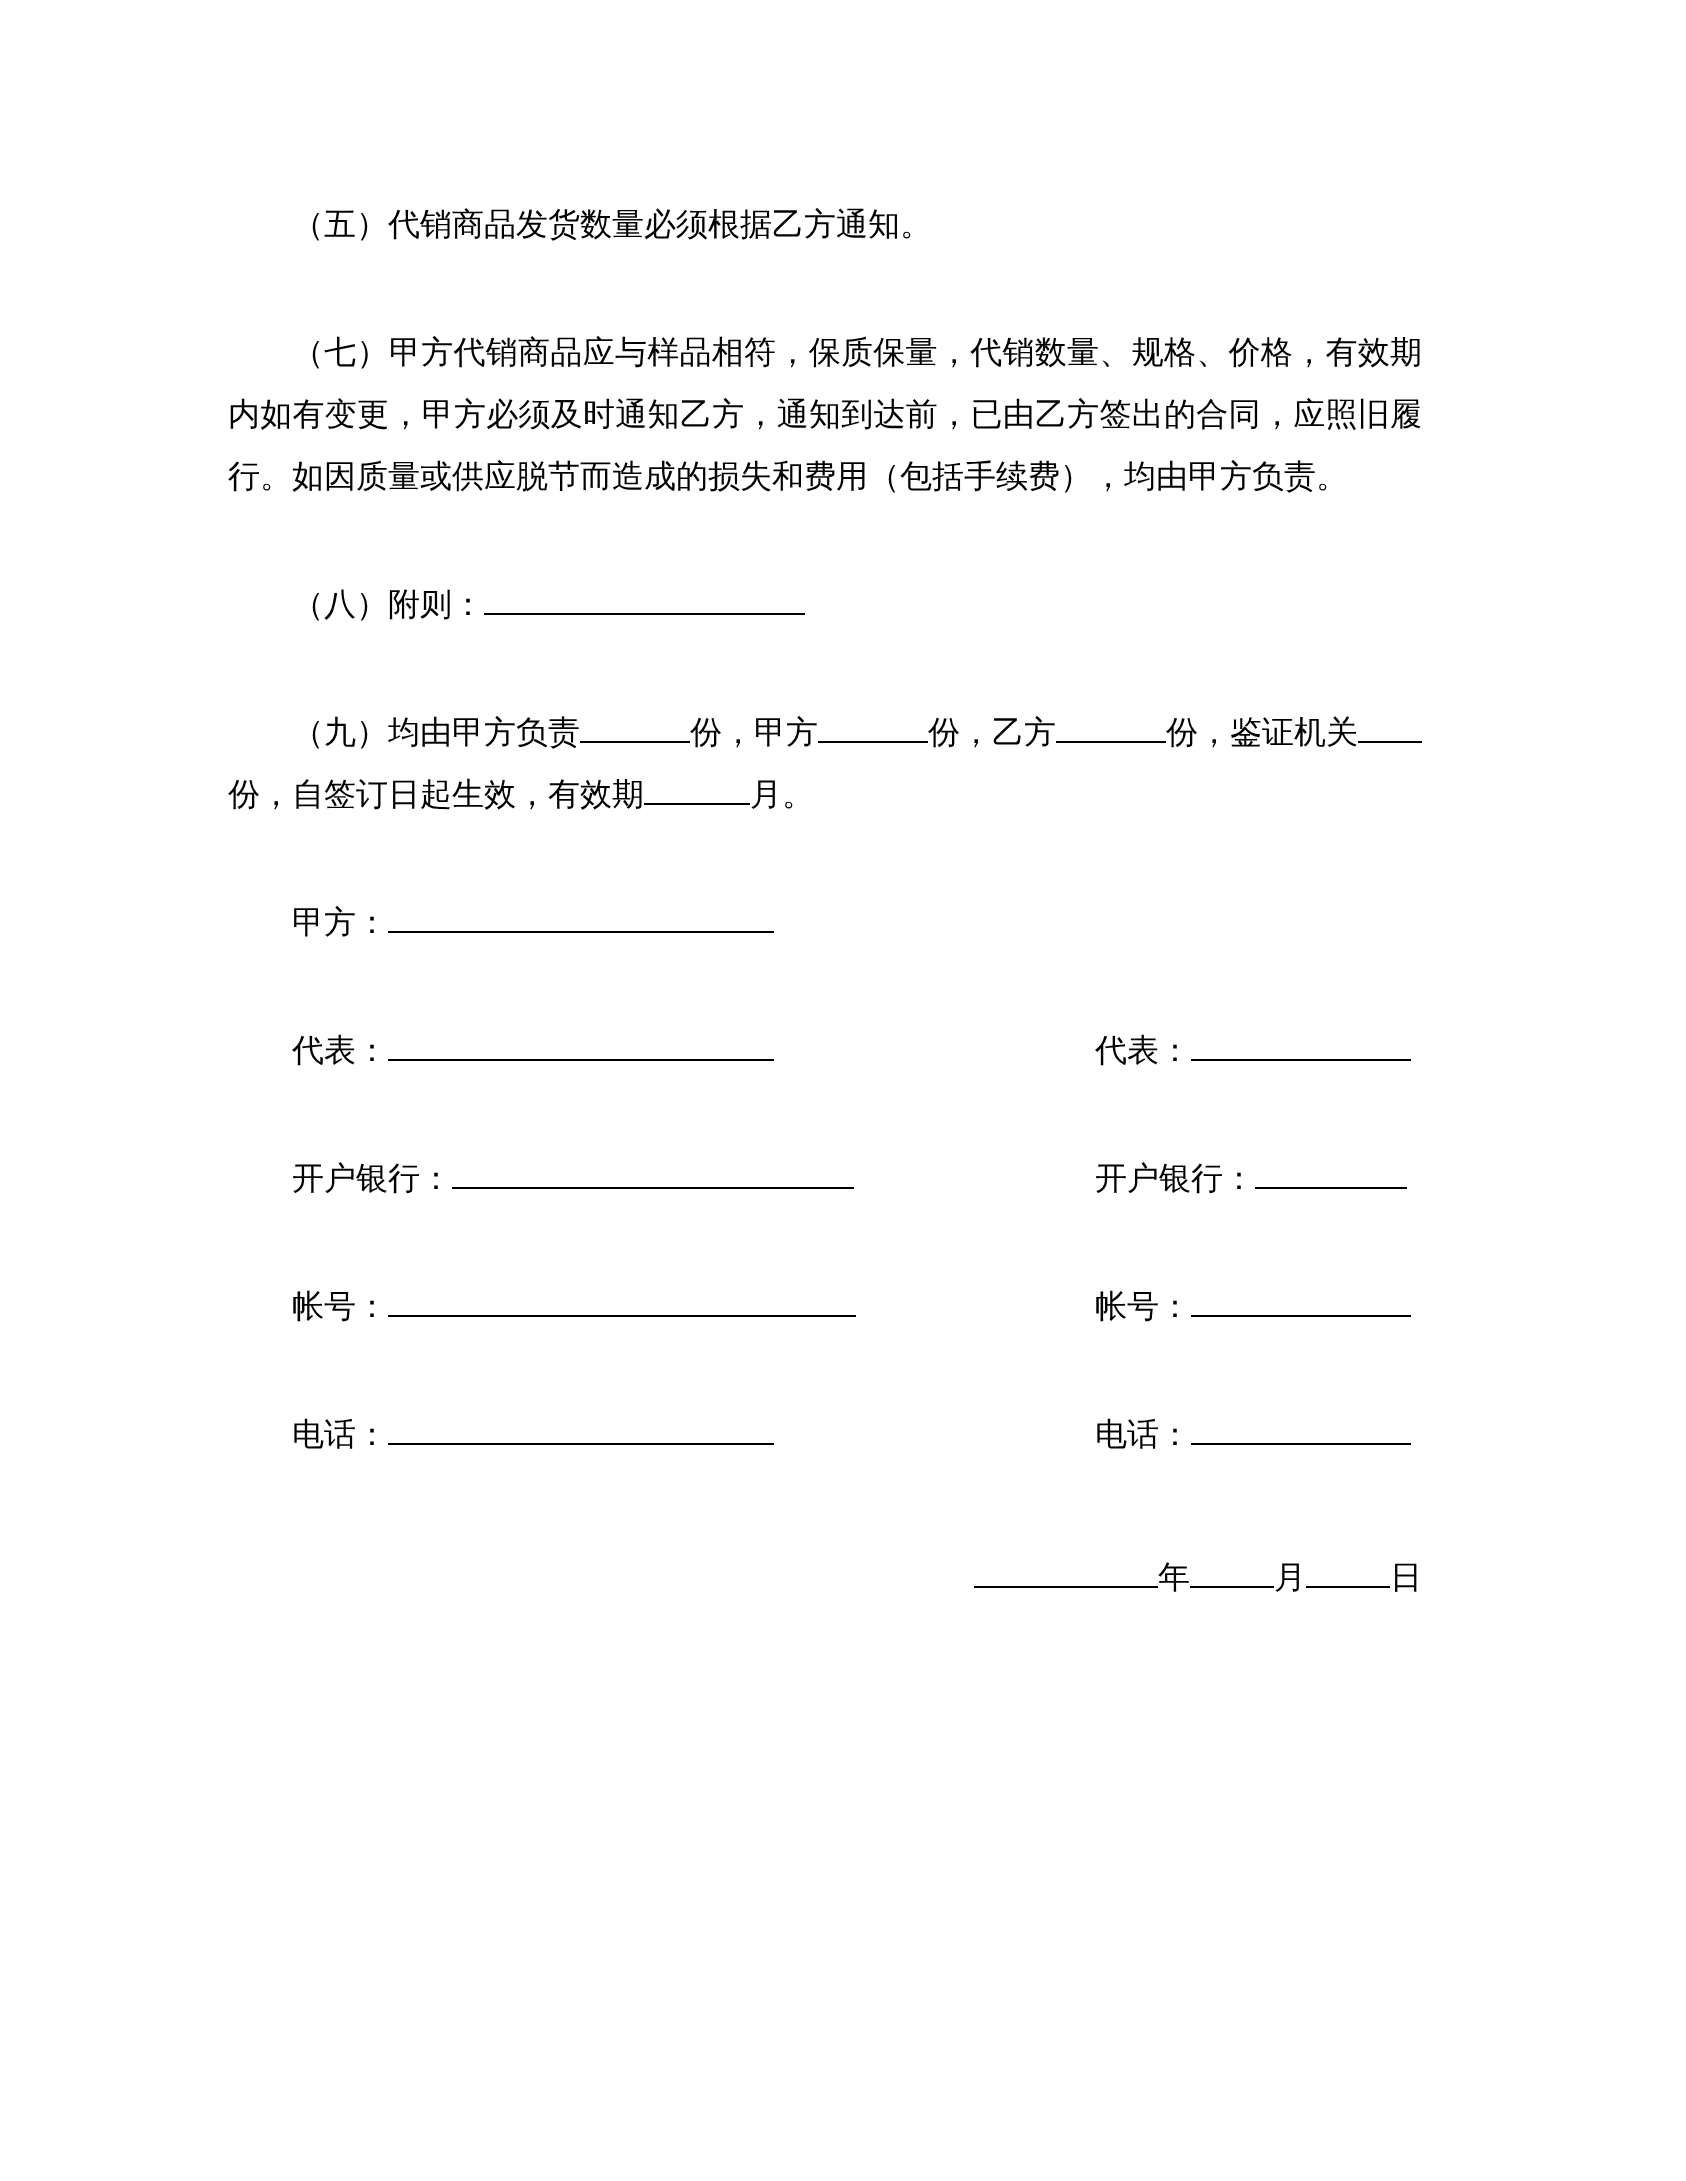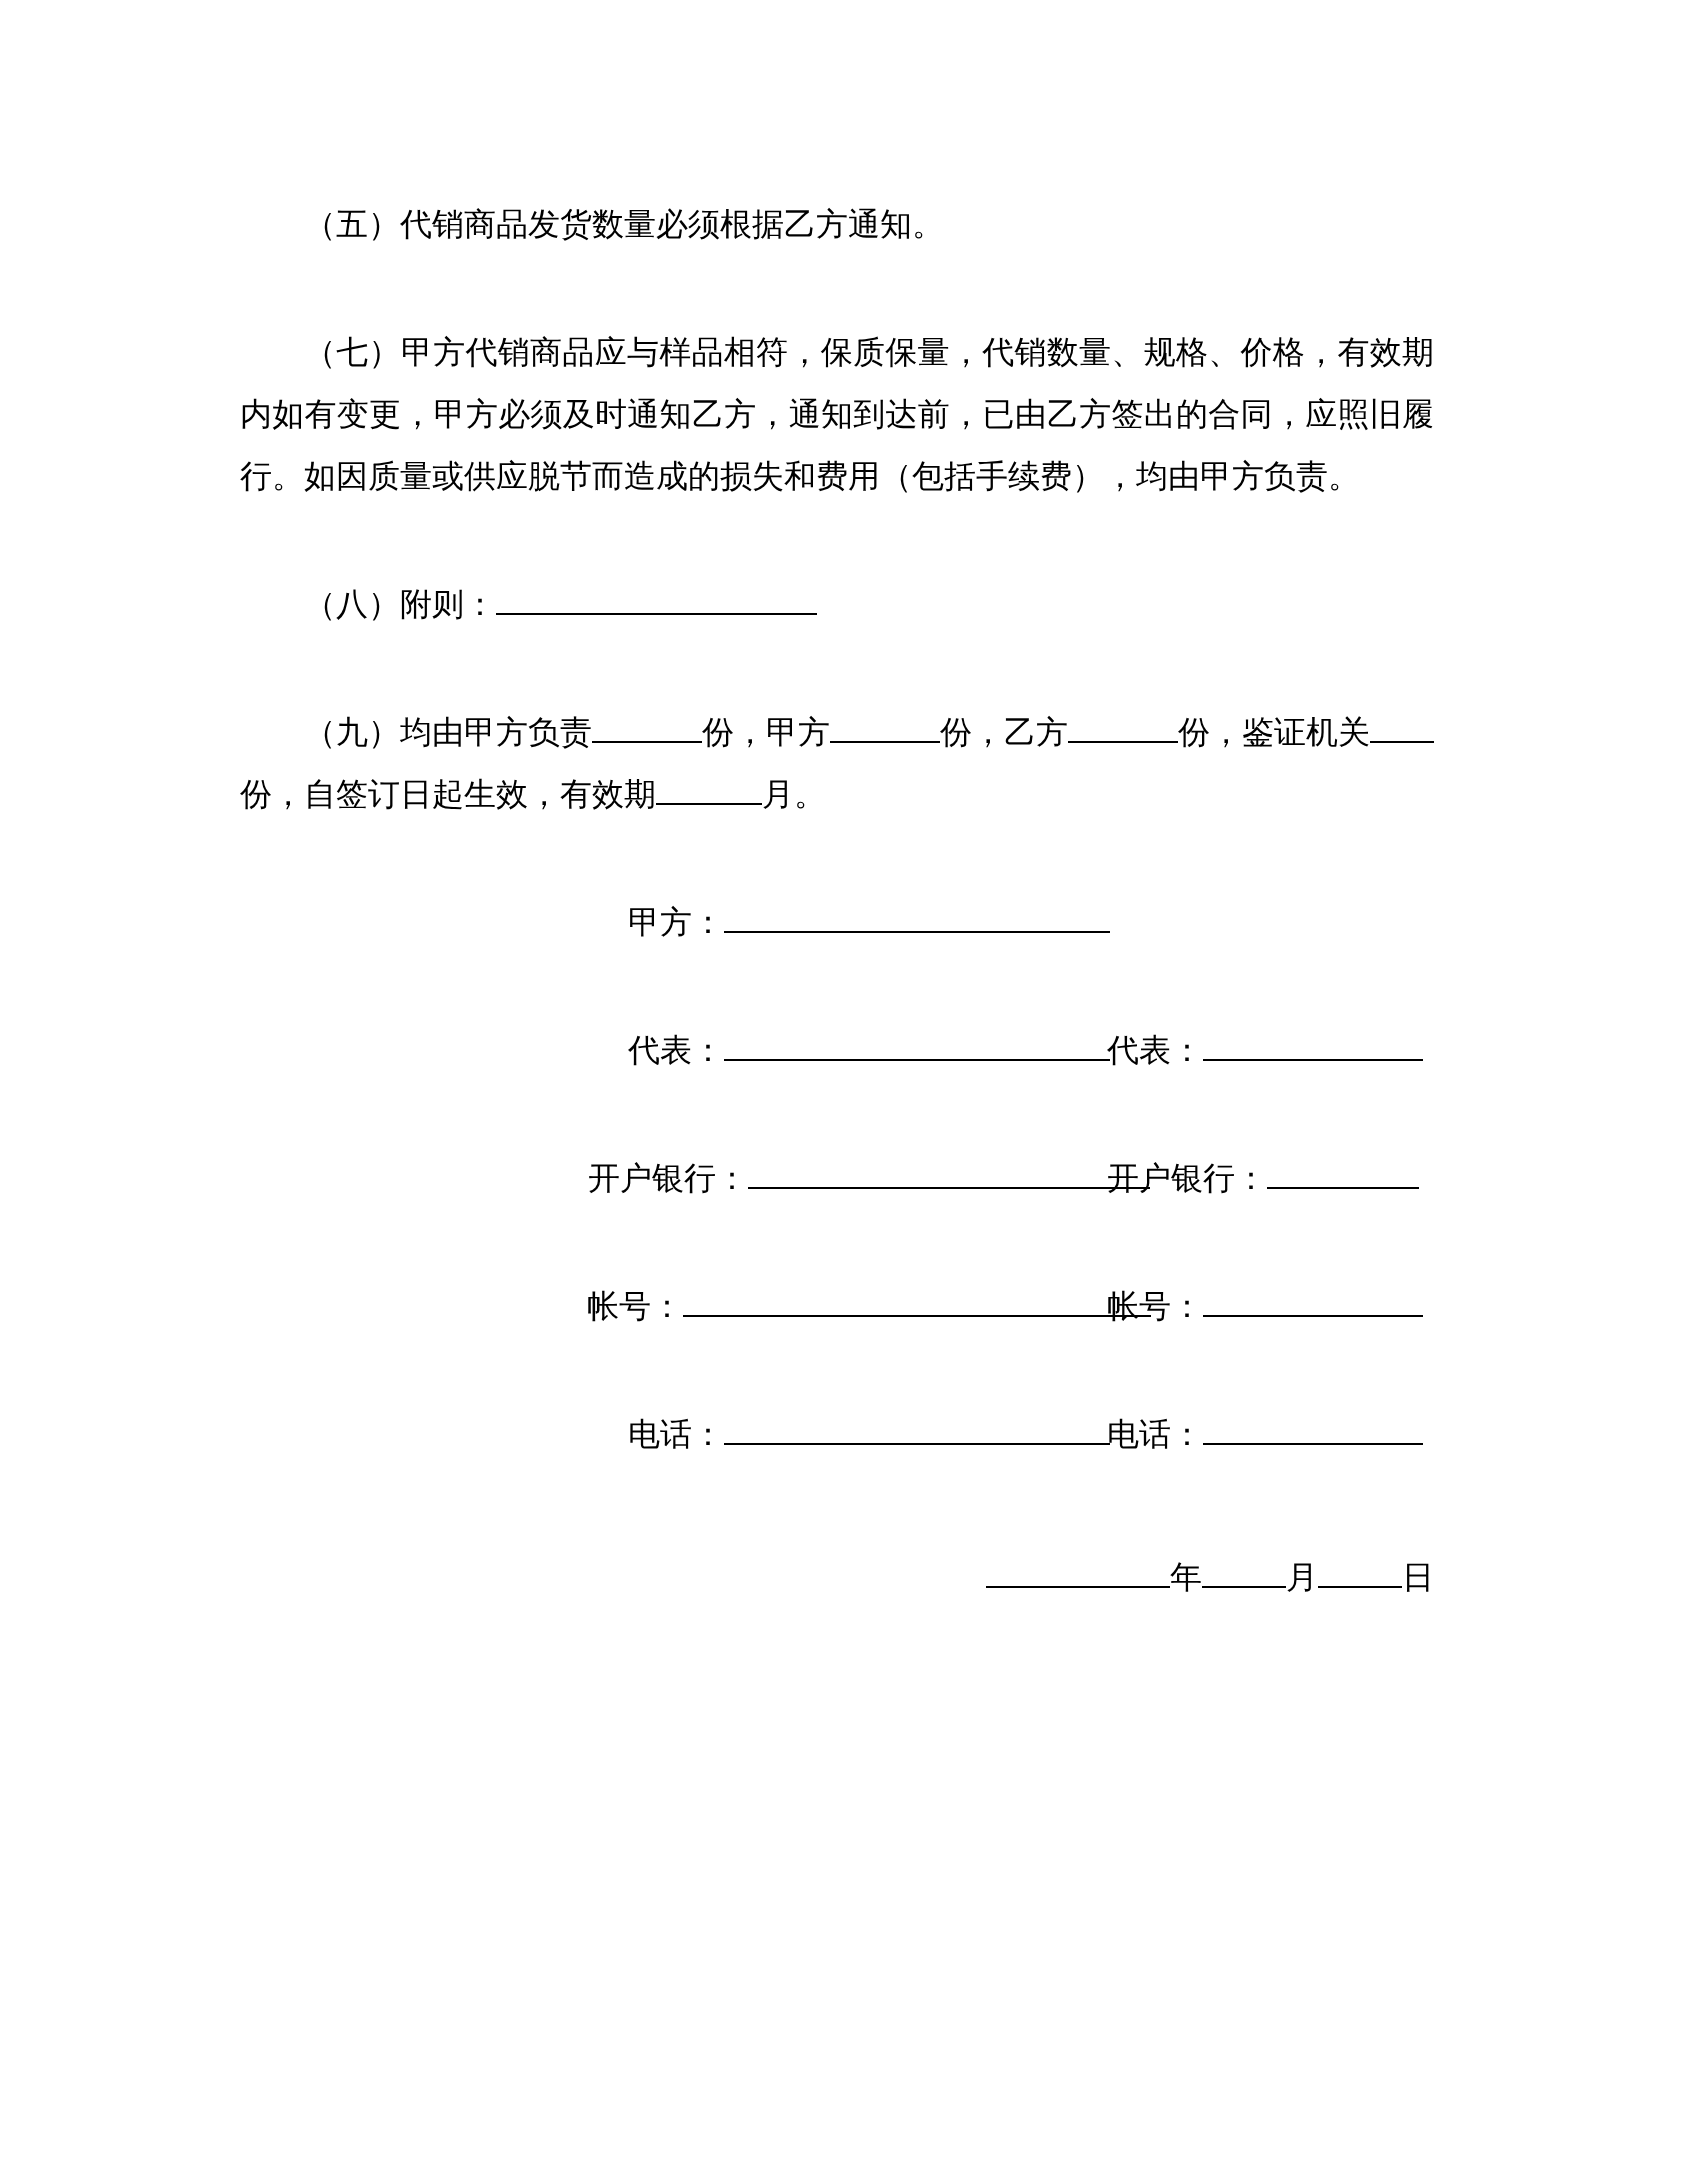--- a/index.html
+++ b/index.html
@@ -14,21 +14,21 @@
     margin: 0 auto;
     background: #ffffff;
     font-family: "Liberation Serif", "DejaVu Serif", serif;
     font-size: 32px;
     color: #000000;
     overflow: hidden;
   }
   .content {
     position: absolute;
     top: 193px;
-    left: 240px;
+    left: 228px;
     width: 1194px;
     font-family: Liberation Serif, serif;
   }
   .para {
     margin: 0 0 66px 0;
     line-height: 62px;
     text-indent: 64px;
     text-align: justify;
   }
   .blank {
@@ -37,21 +37,20 @@
     border-bottom: 2.8px solid #000000;
     vertical-align: baseline;
   }
   .sig-row {
     position: relative;
     height: 62px;
     line-height: 62px;
     margin: 0 0 66px 0;
     padding-left: 64px;
     white-space: nowrap;
-    text-align: center;
   }
   .sig-right {
     position: absolute;
     left: 867px;
     top: 0;
     white-space: nowrap;
   }
   .date-line {
     margin-top: 81px;
     line-height: 62px;

